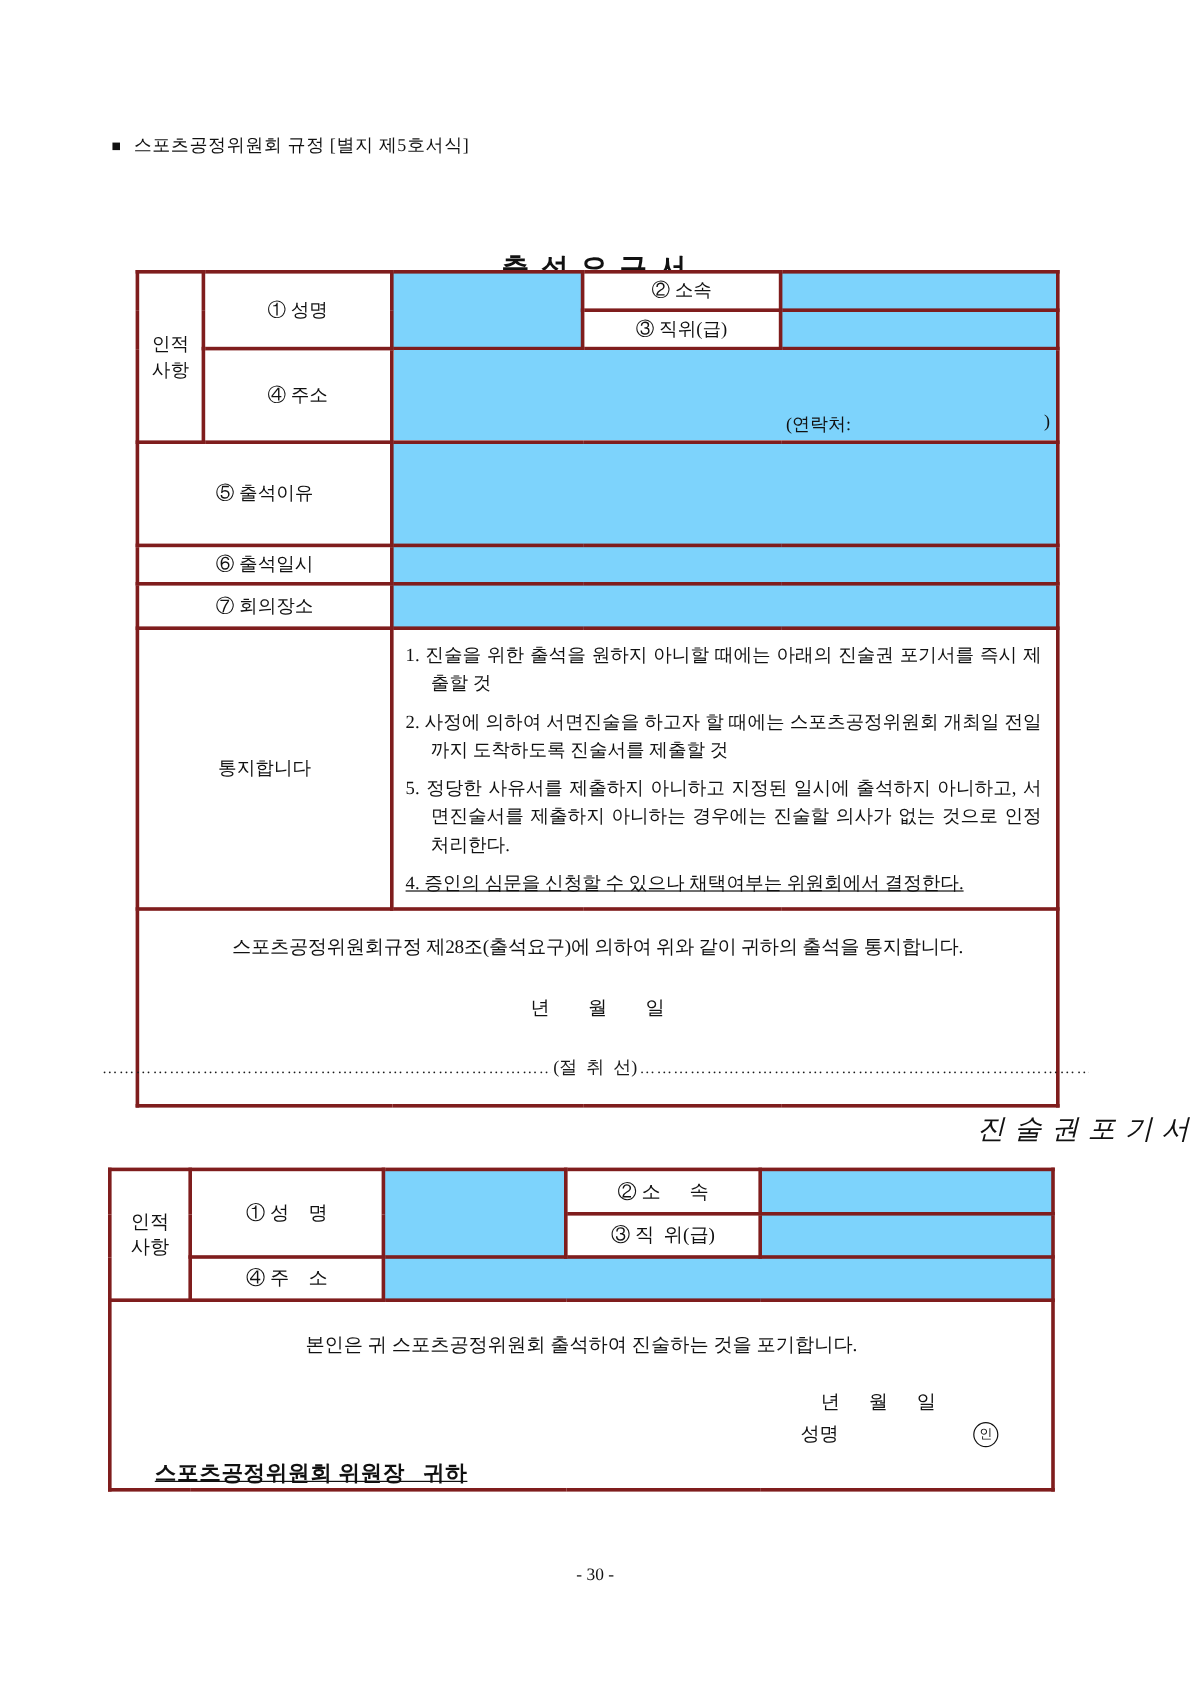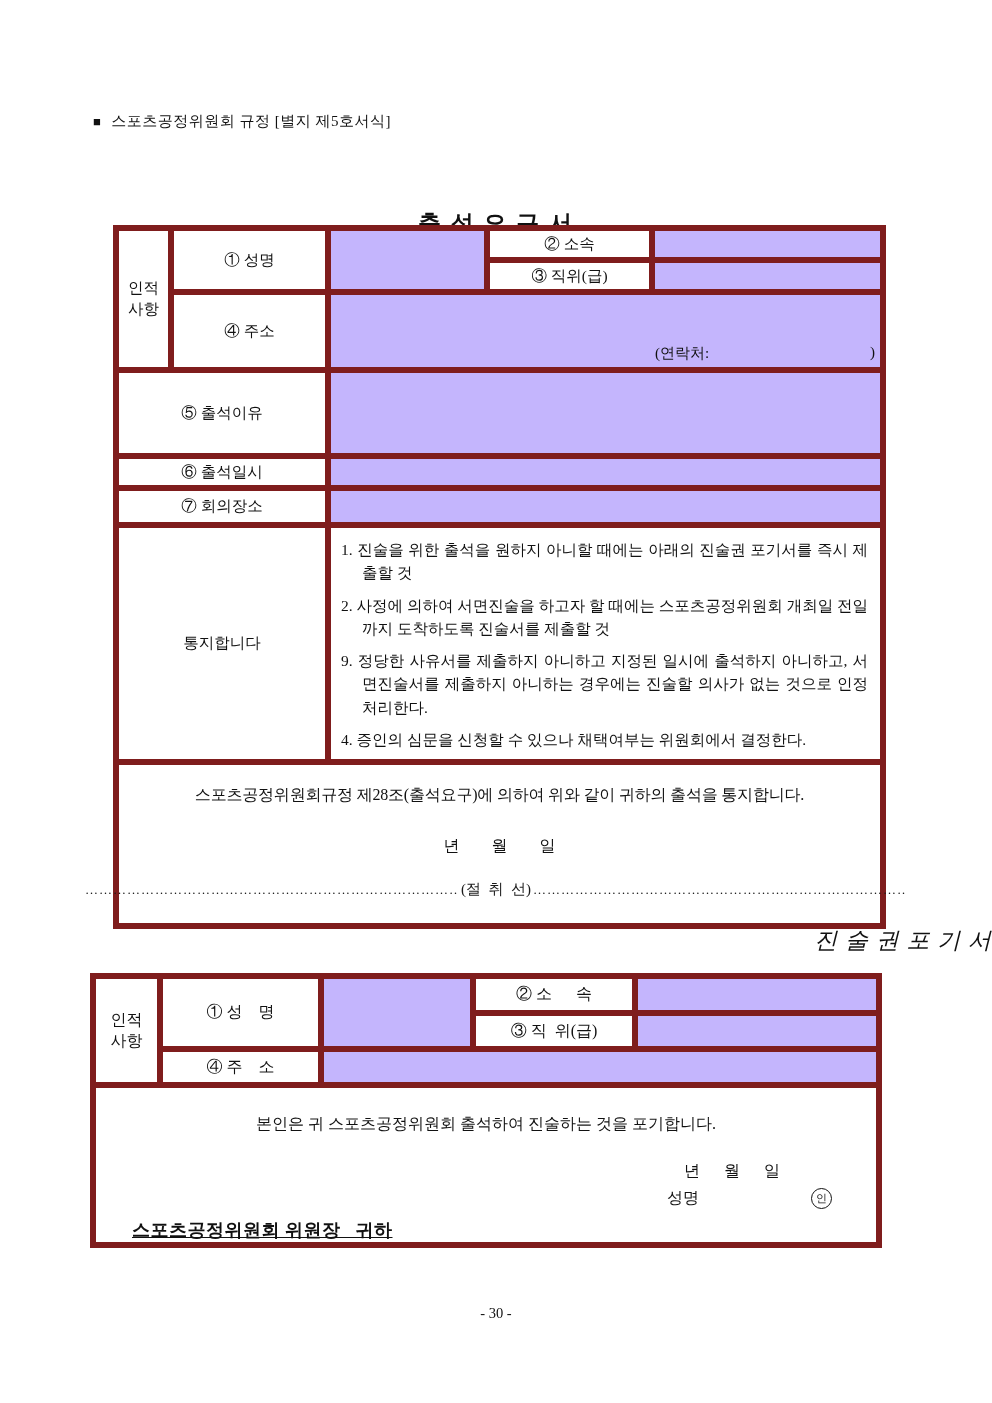--- a/index.html
+++ b/index.html
@@ -30,43 +30,43 @@
   .form-title {
     position: absolute; left: 0; top: 180px; width: 100%;
     text-align: center; font-size: 23px; font-weight: 700;
     letter-spacing: 2px;
     margin-top: 28px;
   }
 
   
   table { border-collapse: collapse; table-layout: fixed; }
   .frm { position: absolute; background: #fff; }
-  .frm td { border: 6px solid #7f1d1d; font-size: 15.5px; vertical-align: middle; }
+  .frm td { border: 3px solid #7f1d1d; font-size: 15.5px; vertical-align: middle; }
   .frm { border: 2px solid #000; }
   td.lbl { text-align: center; }
-  td.val { background: #c4b5fd; }
+  td.val { background: #7dd3fc; }
 
   #attendance-table { left: 113px; top: 225px; width: 767px; }
   #waiver-table { left: 90px; top: 973px; width: 786px; }
   #waiver-table td { font-size: 16px; }
 
   .addr-cell { position: relative; }
   .contact-box {
     position: absolute; right: 5px; bottom: 4px; width: 220px;
     display: flex; justify-content: space-between;
     font-size: 15px;
   }
 
   .notes-cell { vertical-align: top !important; padding: 10px 12px 8px 10px; }
   .note-item {
     padding-left: 21px; text-indent: -21px;
     text-align: justify; line-height: 1.5;
     margin-bottom: 9px; font-size: 15.5px;
   }
-  .note-item:last-child { margin-bottom: 0; }
+  .note-item:last-child { margin-bottom: 0; text-decoration: underline; }
 
   .notice-cell { vertical-align: top !important; }
   .notice-text { text-align: center; padding-top: 20px; font-size: 16px; letter-spacing: -0.2px; }
   .notice-date { text-align: center; margin-top: 30px; font-size: 16px; }
 
   
   .cut-line {
     position: absolute; left: 85px; top: 880px; width: 822px;
     display: flex; align-items: center;
     font-size: 13px; color: #1a1a1a;
@@ -156,21 +156,21 @@
     </tr>
     <tr style="height:37px">
       <td class="lbl" colspan="2">⑦ 회의장소</td>
       <td class="val" colspan="3"></td>
     </tr>
     <tr style="height:201px">
       <td class="lbl" colspan="2">통지합니다</td>
       <td class="notes-cell" colspan="3">
         <div class="note-item">1. 진술을 위한 출석을 원하지 아니할 때에는 아래의 진술권 포기서를 즉시 제출할 것</div>
         <div class="note-item">2. 사정에 의하여 서면진술을 하고자 할 때에는 스포츠공정위원회 개최일 전일까지 도착하도록 진술서를 제출할 것</div>
-        <div class="note-item">9. 정당한 사유서를 제출하지 아니하고 지정된 일시에 출석하지 아니하고, 서면진술서를 제출하지 아니하는 경우에는 진술할 의사가 없는 것으로 인정 처리한다.</div>
+        <div class="note-item">5. 정당한 사유서를 제출하지 아니하고 지정된 일시에 출석하지 아니하고, 서면진술서를 제출하지 아니하는 경우에는 진술할 의사가 없는 것으로 인정 처리한다.</div>
         <div class="note-item">4. 증인의 심문을 신청할 수 있으나 채택여부는 위원회에서 결정한다.</div>
       </td>
     </tr>
     <tr style="height:164px">
       <td class="notice-cell" colspan="5" style="border-top:1px solid #000;">
         <div class="notice-text">스포츠공정위원회규정 제28조(출석요구)에 의하여 위와 같이 귀하의 출석을 통지합니다.</div>
         <div class="notice-date pre">년        월        일</div>
       </td>
     </tr>
   </tbody>

